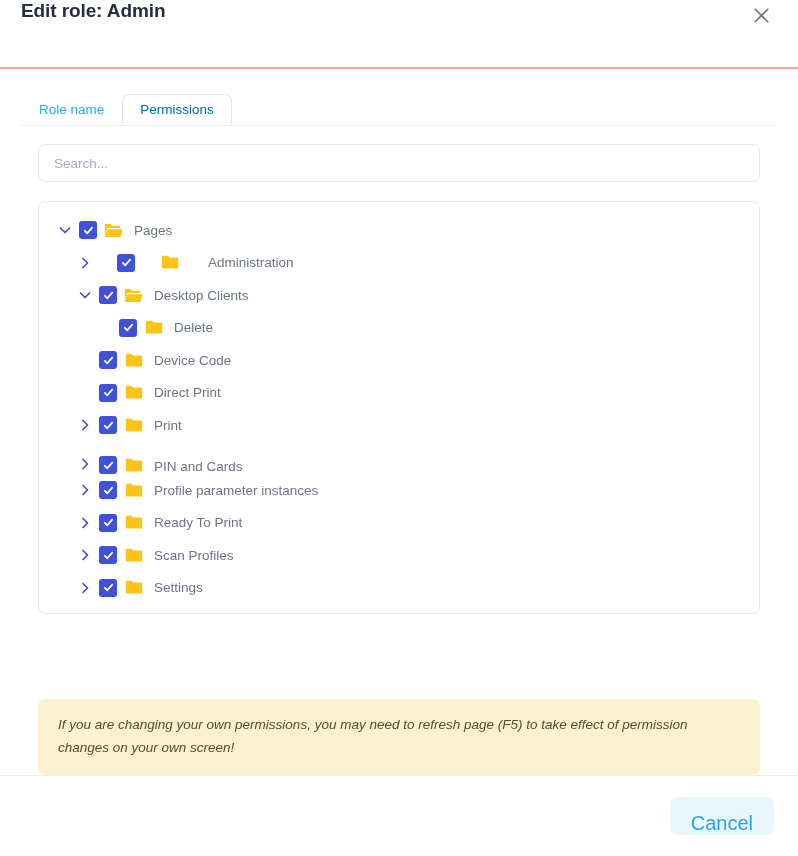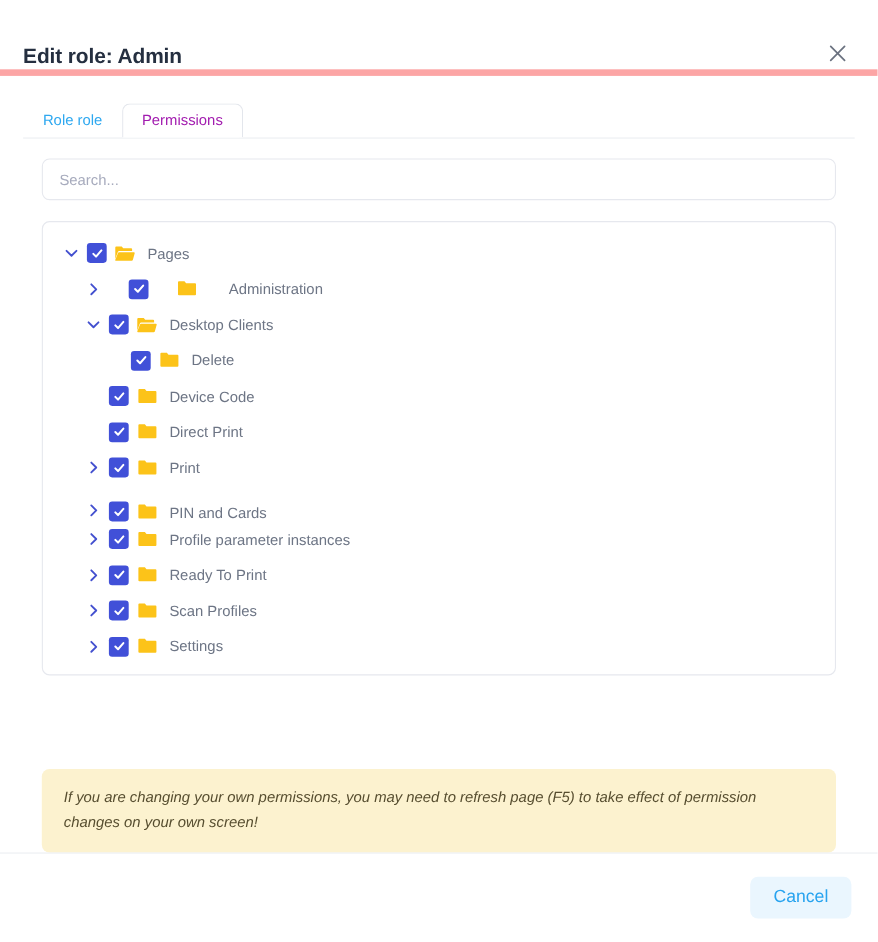--- a/index.html
+++ b/index.html
@@ -19,23 +19,23 @@
     background: #ffffff;
     display: flex;
     flex-direction: column;
     overflow: hidden;
   }
 
   
   .dialog-header {
     height: 69px;
     flex: 0 0 69px;
-    border-bottom: 6px solid #fca5a5;
-    display: flex;
-    align-items: flex-end;
+    border-bottom: 2px solid #fca5a5;
+    display: flex;
+    align-items: flex-start;
     padding: 0 22px 0 21px;
     gap: 48px;
   }
   .dialog-title {
     font-size: 19px;
     font-weight: 700;
     color: #252f40;
     letter-spacing: -0.1px;
     flex: 1 1 auto;
   }
@@ -72,21 +72,21 @@
     line-height: 1;
     cursor: pointer;
     border: 1px solid transparent;
     border-bottom: none;
     border-radius: 7px 7px 0 0;
     background: transparent;
     font-family: "Liberation Sans", sans-serif;
   }
   .tab.inactive { color: #2ea8f0; }
   .tab.active {
-    color: #a21caf;
+    color: #0369a1;
     background: #ffffff;
     border-color: #e3e6ec;
   }
   .tabs-rule {
     position: absolute;
     left: 21px;
     right: 21px;
     bottom: 0;
     height: 1px;
     background: #eceef2;
@@ -195,25 +195,25 @@
     border-top: 1px solid #eceef2;
     display: flex;
     align-items: center;
     justify-content: flex-end;
     gap: 10px;
     padding: 0 24px 0 0;
   }
   .btn {
     border: none;
     border-radius: 7px;
-    font-size: 16px;
+    font-size: 20px;
     font-family: "Liberation Sans", sans-serif;
     cursor: pointer;
     display: inline-flex;
-    align-items: center;
+    align-items: flex-end;
     justify-content: center;
     gap: 7px;
     height: 38px;
   }
   .btn-cancel {
     background: #eaf6fe;
     color: #27a3ef;
     padding: 0 21px;
   }
   .btn-save {
@@ -234,21 +234,21 @@
       <span>
         <svg width="17" height="17" viewBox="0 0 17 17" fill="none" stroke="currentColor" stroke-width="1.6" stroke-linecap="round">
           <path d="M2.2 2.2 L14.8 14.8 M14.8 2.2 L2.2 14.8"></path>
         </svg>
       </span>
     </button>
   </div>
 
   <div class="tabs-wrap">
     <div class="tabs">
-      <div class="tab inactive">Role role</div>
+      <div class="tab inactive">Role name</div>
       <div class="tab active">Permissions</div>
     </div>
     <div class="tabs-rule"></div>
   </div>
 
   <div class="dialog-body">
 
     <input class="search-box" type="text" placeholder="Search..." style="">
 
     <div class="tree-panel" id="tree-panel">

